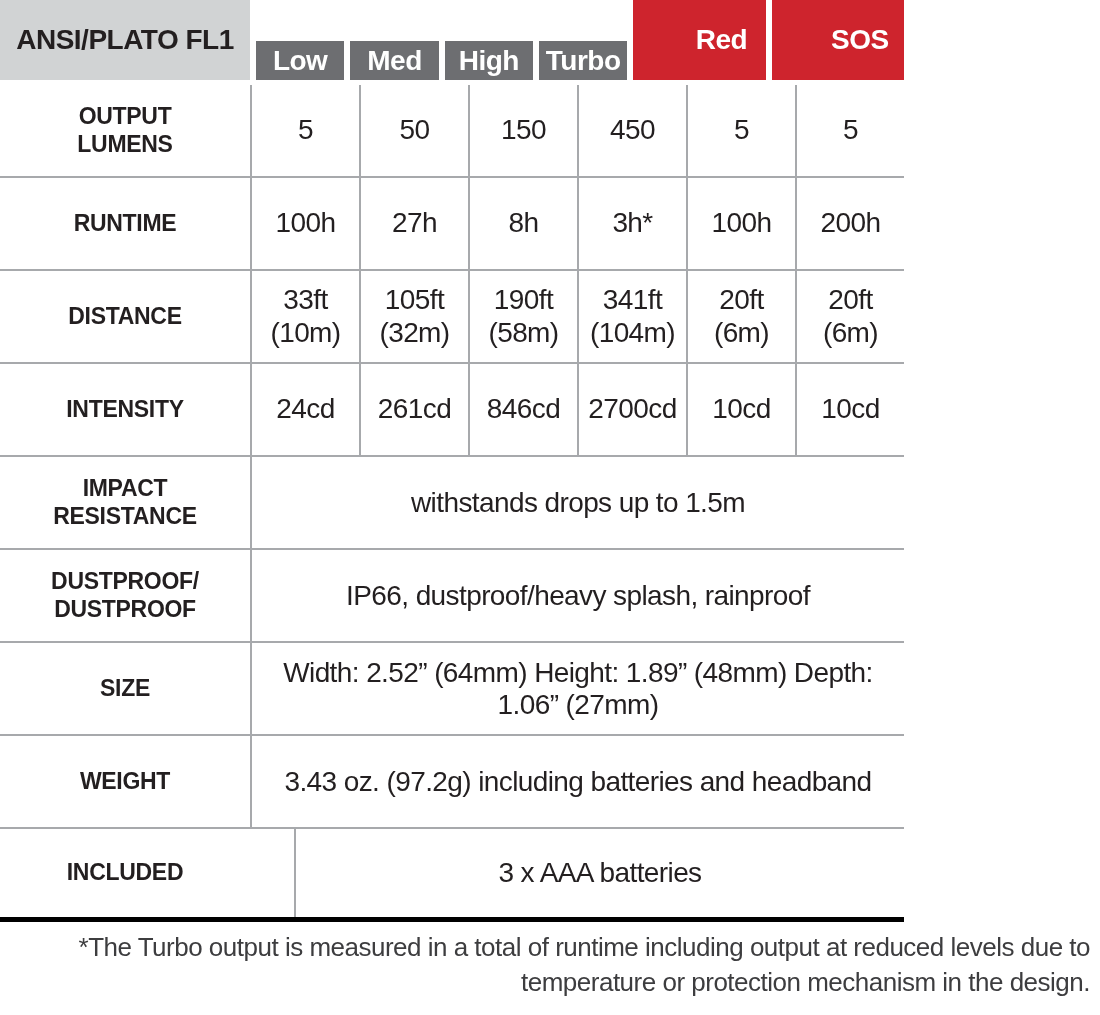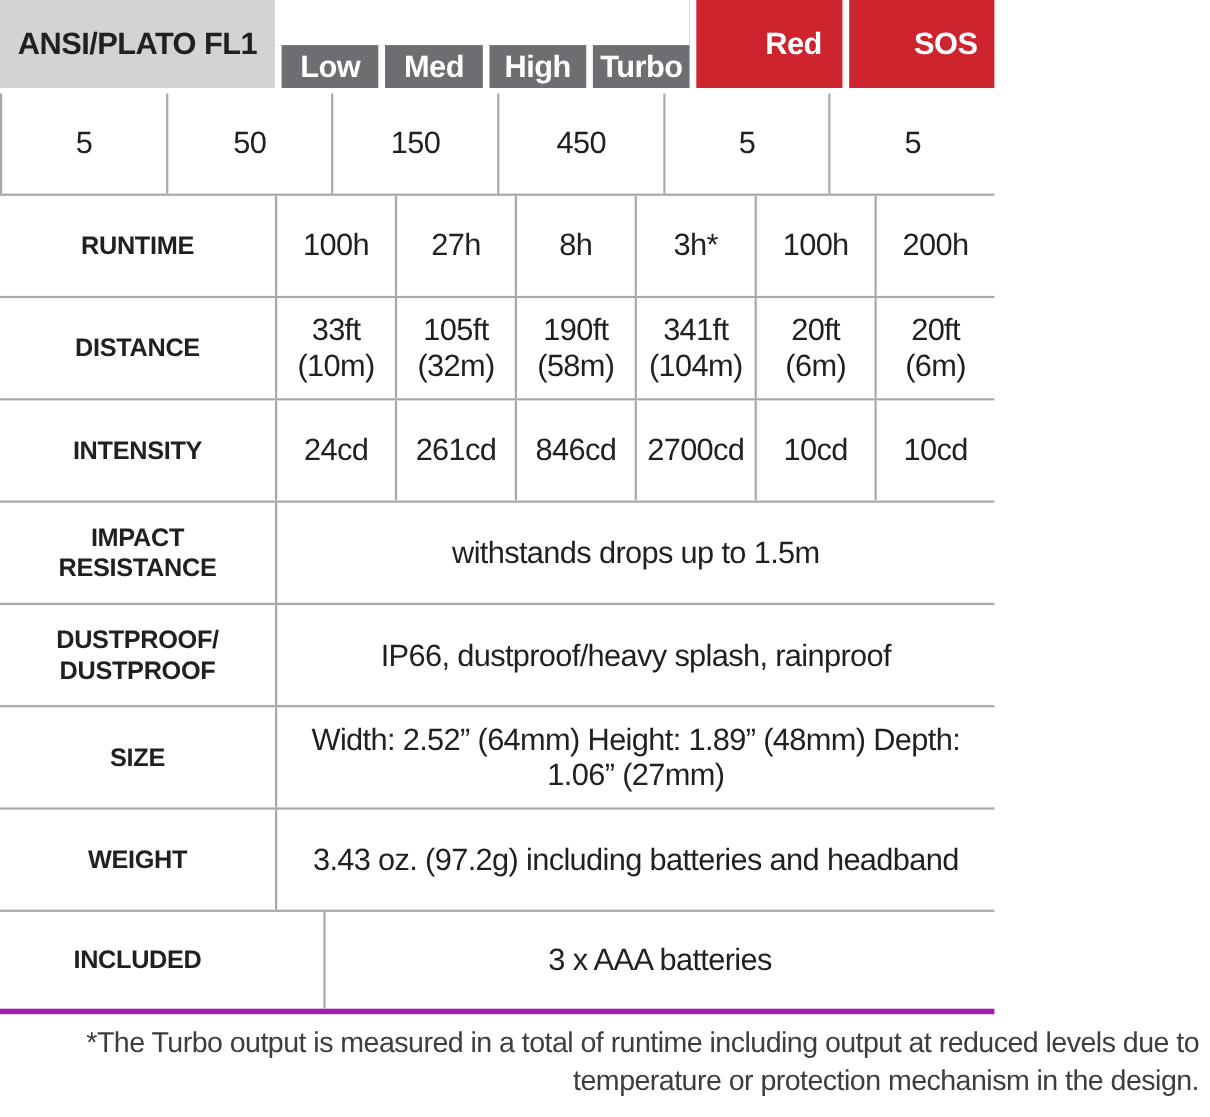--- a/index.html
+++ b/index.html
@@ -64,21 +64,21 @@
     letter-spacing: -0.6px;
     line-height: 1.15;
   }
   .span-value {
     flex: 1 1 0;
     border-left: 2px solid #a7a9ac;
     font-size: 28px;
     letter-spacing: -0.6px;
   }
   .last-row {
-    border-bottom: 5px solid #a21caf;
+    border-bottom: 5px solid #000000;
     gap: 44px;
   }
   
   .footnote {
     padding: 8px 10px 0 0;
     text-align: right;
     font-size: 26px;
     letter-spacing: -0.5px;
     line-height: 1.35;
     color: #3d3d3f;
@@ -94,20 +94,22 @@
     <div class="cell corner">ANSI/PLATO FL1</div>
     <div class="cell mode gray">Low</div>
     <div class="cell mode gray">Med</div>
     <div class="cell mode gray">High</div>
     <div class="cell mode gray">Turbo</div>
     <div class="cell mode red">Red</div>
     <div class="cell mode red">SOS</div>
   </div>
 
   <div class="row data-row">
+    <div class="cell row-label">OUTPUT
+LUMENS</div>
     <div class="cell value">5</div>
     <div class="cell value">50</div>
     <div class="cell value">150</div>
     <div class="cell value">450</div>
     <div class="cell value">5</div>
     <div class="cell value">5</div>
   </div>
 
   <div class="row data-row">
     <div class="cell row-label">RUNTIME</div>

